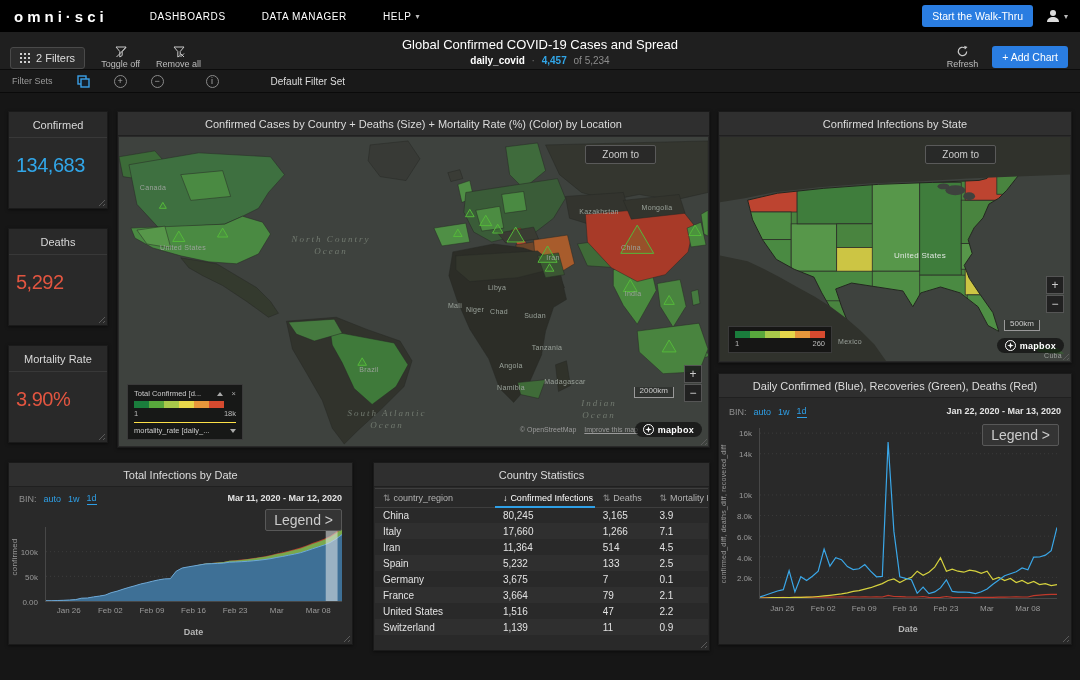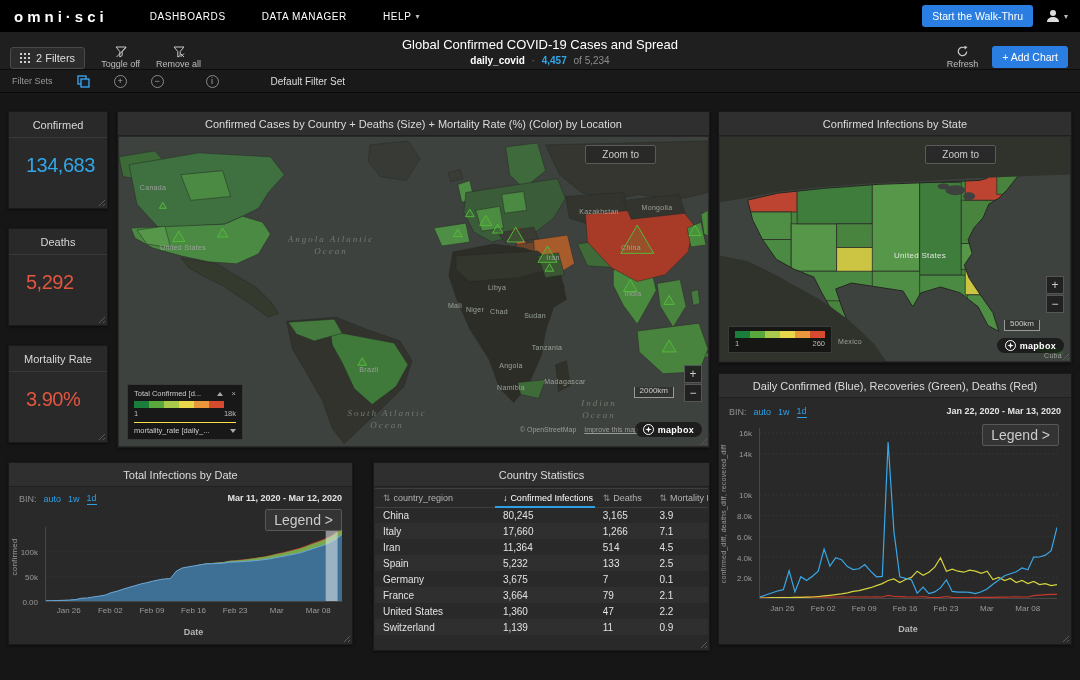--- a/index.html
+++ b/index.html
@@ -47,21 +47,21 @@
   .card{position:absolute;background:#292929;border:1px solid #1a1a1a;box-shadow:0 1px 3px rgba(0,0,0,.5)}
   .hd{height:24px;line-height:24px;text-align:center;font-size:11px;color:#dcdcdc;
       background:#2f2f2f;border-bottom:1px solid #202020;overflow:hidden;white-space:nowrap}
   .rs{position:absolute;right:2px;bottom:2px;width:9px;height:9px;
       background:repeating-linear-gradient(135deg,transparent 0 2px,#5a5a5a 2px 3px);
       clip-path:polygon(100% 0,100% 100%,0 100%);cursor:nwse-resize}
 
   
   .kpi{width:100px;height:98px}
   .kpi-t{text-align:center;font-size:11px;color:#d8d8d8;padding:7px 0 6px;border-bottom:1px solid #383838}
-  .kpi-v{font-size:20px;padding:16px 17px 0;letter-spacing:-.5px;white-space:nowrap}
+  .kpi-v{font-size:20px;padding:16px 7px 0;letter-spacing:-.5px;white-space:nowrap}
   .kpi-v.blue{color:#31a6e8}
   .kpi-v.red{color:#e25540}
 
   
   .mapbody{position:absolute;left:1px;right:1px;top:25px;bottom:1px;overflow:hidden;background:#3e423e}
   .mapbody svg.basemap{position:absolute;left:0;top:0;width:100%;height:100%}
   .zoomto{position:absolute;background:rgba(40,40,40,.92);border:1px solid #5a5a5a;color:#ccc;
           font-size:10px;padding:3px 16px;border-radius:2px;cursor:pointer}
   .clabel{position:absolute;transform:translate(-50%,-50%);font-size:7px;color:#9aa29a;
           letter-spacing:.3px;white-space:nowrap;pointer-events:none}
@@ -316,21 +316,21 @@
             <span class="clabel" style="left: 336px; top: 168px;">Mali</span>
             <span class="clabel" style="left: 356px; top: 172px;">Niger</span>
             <span class="clabel" style="left: 380px; top: 174px;">Chad</span>
             <span class="clabel" style="left: 416px; top: 178px;">Sudan</span>
             <span class="clabel" style="left: 428px; top: 210px;">Tanzania</span>
             <span class="clabel" style="left: 392px; top: 228px;">Angola</span>
             <span class="clabel" style="left: 392px; top: 250px;">Namibia</span>
             <span class="clabel" style="left: 446px; top: 244px;">Madagascar</span>
           </div>
         <div id="world-olabels">
-            <span class="olabel" style="left: 212px; top: 108px;">Angola Atlantic
+            <span class="olabel" style="left: 212px; top: 108px;">North Country
 Ocean</span>
             <span class="olabel" style="left: 268px; top: 282px;">South Atlantic
 Ocean</span>
             <span class="olabel" style="left: 480px; top: 272px;">Indian
 Ocean</span>
           </div>
 
         <div class="zoomto" style="right:52px;top:8px">Zoom to</div>
 
         <div class="mlegend" style="left:8px;bottom:6px;width:116px">
@@ -588,21 +588,21 @@
                 <td>0.1</td>
               </tr>
               <tr>
                 <td>France</td>
                 <td>3,664</td>
                 <td>79</td>
                 <td>2.1</td>
               </tr>
               <tr>
                 <td>United States</td>
-                <td>1,360</td>
+                <td>1,516</td>
                 <td>47</td>
                 <td>2.2</td>
               </tr>
               <tr>
                 <td>Switzerland</td>
                 <td>1,139</td>
                 <td>11</td>
                 <td>0.9</td>
               </tr>
             </tbody>

